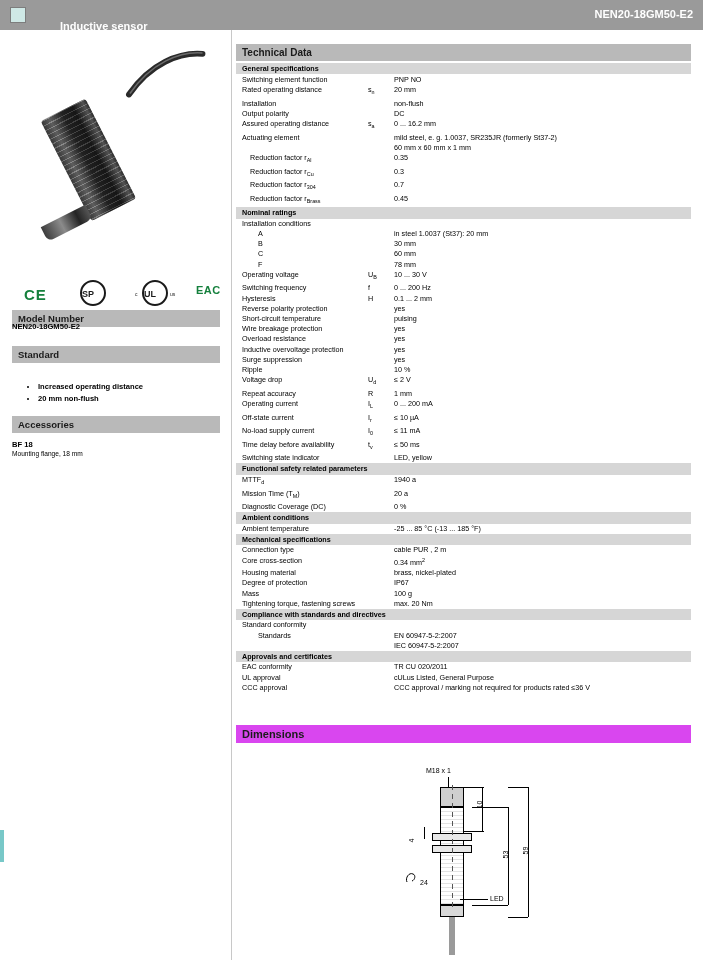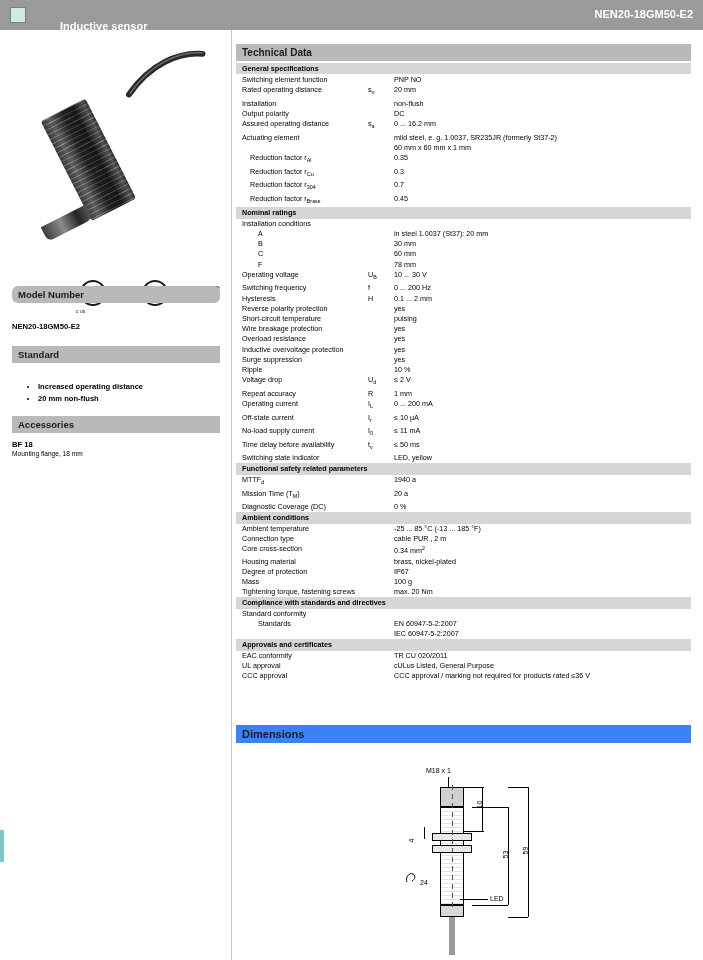--- a/index.html
+++ b/index.html
@@ -117,21 +117,21 @@
   tr.grp td { font-weight:bold; background:#d6d6d6; padding-top:1px; padding-bottom:1px; }
   tr.sub td { font-weight:normal; }
   .ind1 { padding-left:6px !important; }
   .ind2 { padding-left:14px !important; }
   .ind3 { padding-left:22px !important; }
   sub { font-size:5.4px; }
   sup { font-size:5.4px; }
 
   
   .dim-area { position:absolute; left:236px; top:725px; width:455px; height:235px; }
-  .dim-band { width:455px; height:18px; background:#3b82f6; font-size:11px; font-weight:bold;
+  .dim-band { width:455px; height:18px; background:#d946ef; font-size:11px; font-weight:bold;
               color:#1b1b1b; padding:3px 9px 0 6px; }
   .drawing { position:absolute; left:150px; top:40px; width:200px; height:190px; }
   .lbl { position:absolute; font-size:7px; color:#000; }
   .ln { position:absolute; background:#000; }
   .body-rect {
     position:absolute; border:1px solid #000; background:#fff;
   }
 </style>
 </head>
 <body>
@@ -162,21 +162,21 @@
     <div class="seal" style="left:68px; top:2px;">SP</div>
     <div class="seal-sub" style="left:64px; top:30px;">c        us</div>
 
     <div class="seal" style="left:130px; top:2px;">UL</div>
     <div class="seal-sub" style="left:123px; top:13px;">c</div>
     <div class="seal-sub" style="left:158px; top:13px;">us</div>
 
     <div class="appr eac">EAC</div>
   </div>
 
-  <div class="section-bar" style="top:256px;border-radius:6px;">Model Number</div>
+  <div class="section-bar" style="top:280px;">Model Number</div>
   <div class="left-text bold" style="top:292px;">NEN20-18GM50-E2</div>
 
   <div class="section-bar" style="top:316px;">Standard</div>
   <ul class="feat" style="position:absolute; left:12px; top:340px; width:208px;">
     <li>Increased operating distance</li>
     <li>20 mm non-flush</li>
   </ul>
 
   <div class="section-bar" style="top:386px;">Accessories</div>
   <div class="left-text bold" style="top:410px;">BF 18</div>
@@ -384,20 +384,23 @@
           <td>0 %</td>
         </tr>
         <tr class="grp">
           <td colspan="3" class="ind1">Ambient conditions</td>
         </tr>
         <tr class="sub">
           <td class="ind1">Ambient temperature</td>
           <td></td>
           <td>-25 ... 85 °C (-13 ... 185 °F)</td>
         </tr>
+        <tr class="grp">
+          <td colspan="3" class="ind1">Mechanical specifications</td>
+        </tr>
         <tr class="sub">
           <td class="ind1">Connection type</td>
           <td></td>
           <td>cable PUR , 2 m</td>
         </tr>
         <tr class="sub">
           <td class="ind1">Core cross-section</td>
           <td></td>
           <td>0.34 mm<sup>2</sup></td>
         </tr>

